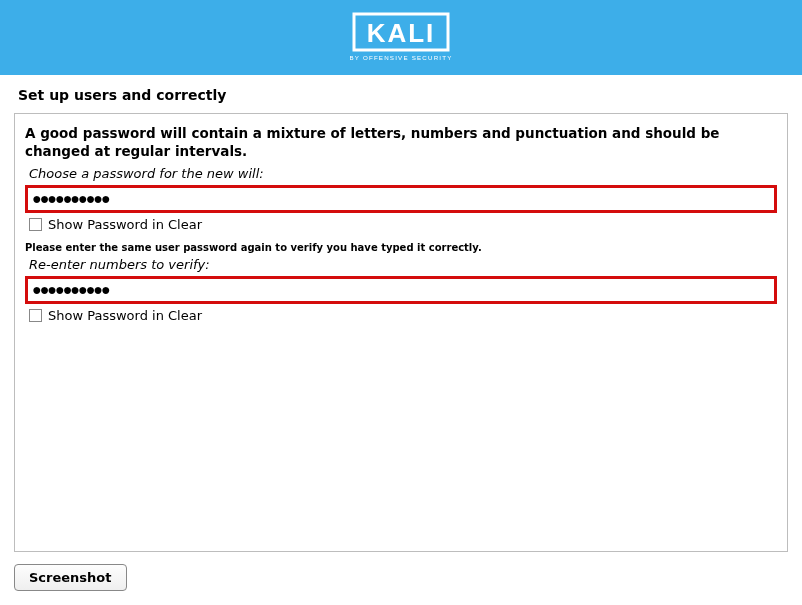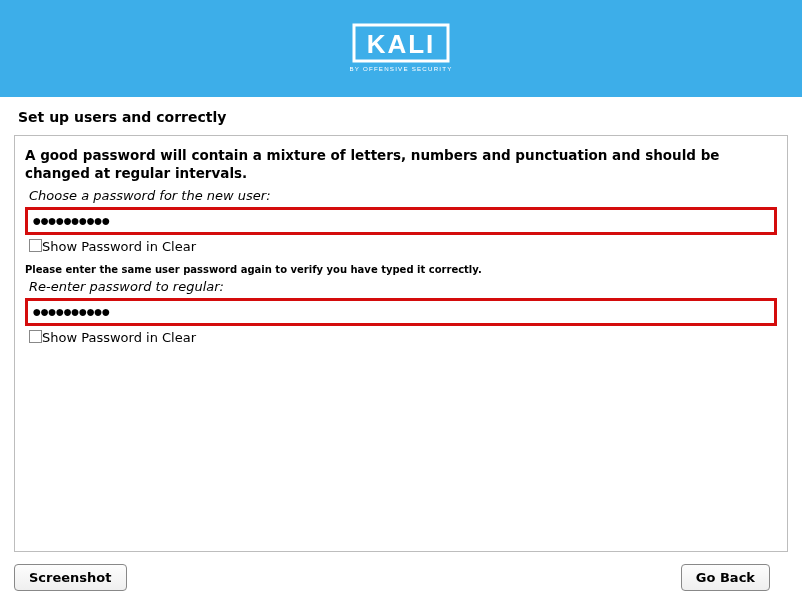--- a/index.html
+++ b/index.html
@@ -8,21 +8,21 @@
       font-size: 13px;
       background: #fff;
       width: 802px;
       height: 605px;
       overflow: hidden;
       display: flex;
       flex-direction: column;
     }
     .banner {
       background: #3daee9;
-      height: 97px;
+      height: 75px;
       display: flex;
       align-items: center;
       justify-content: center;
     }
     .banner svg { display: block; }
     .page-title {
       font-weight: bold;
       font-size: 14px;
       padding: 12px 18px 10px 18px;
     }
@@ -53,41 +53,42 @@
       width: 100%;
       border: none;
       outline: none;
       font-size: 16px;
       letter-spacing: -2px;
       font-family: Arial, sans-serif;
       line-height: 1;
     }
     .chk-row {
       display: flex;
-      align-items: flex-start;
+      align-items: center;
+      gap: 6px;
       padding: 2px 2px 10px 4px;
       font-size: 13px;
     }
     .chk {
       width: 13px; height: 13px;
       border: 1px solid #888;
       background: #fff;
       display: inline-block;
     }
     .section-gap { height: 0px; }
     .verify-title {
       font-weight: bold;
       font-size: 10px;
       padding: 0 0 4px 0;
     }
     .footer {
       display: flex;
       align-items: center;
       justify-content: space-between;
-      padding: 12px 32px 14px 14px;
+      padding: 12px 14px 14px 14px;
     }
     .btn {
       border: 1px solid #888;
       border-radius: 4px;
       background: linear-gradient(#fdfdfd, #efefef);
       padding: 5px 14px;
       font-size: 13px;
       font-family: inherit;
       cursor: pointer;
       font-weight: bold;
@@ -102,40 +103,39 @@
     <rect x="28" y="4" width="94" height="36" fill="none" stroke="#ffffff" stroke-width="3"></rect>
     <text x="75" y="32" text-anchor="middle" fill="#ffffff" font-family="Arial, sans-serif" font-size="26" font-weight="bold" letter-spacing="2">KALI</text>
     <text x="75" y="50" text-anchor="middle" fill="#ffffff" font-family="Arial, sans-serif" font-size="6.2" letter-spacing="1.2">BY OFFENSIVE SECURITY</text>
   </svg>
 </div>
 
 <div class="page-title">Set up users and correctly</div>
 
 <div class="content-frame">
   <div class="intro">A good password will contain a mixture of letters, numbers and punctuation and should be changed at regular intervals.</div>
-  <div class="prompt">Choose a password for the new user:</div>
+  <div class="prompt">Choose a password for the new will:</div>
   <div class="pw-wrap">
     <input class="pw-field" type="text" readonly="" value="●●●●●●●●●●" style="">
   </div>
   <label class="chk-row">
     <span class="chk"></span>
     <span>Show Password in Clear</span>
   </label>
 
   <div class="section-gap"></div>
 
   <div class="verify-title">Please enter the same user password again to verify you have typed it correctly.</div>
-  <div class="prompt">Re-enter password to regular:</div>
+  <div class="prompt">Re-enter numbers to verify:</div>
   <div class="pw-wrap">
     <input class="pw-field" type="text" readonly="" value="●●●●●●●●●●" style="">
   </div>
   <label class="chk-row">
     <span class="chk"></span>
     <span>Show Password in Clear</span>
   </label>
 </div>
 
 <div class="footer">
   <button class="btn">Screenshot</button>
   <div class="footer-right">
-    <button class="btn">Go Back</button>
   </div>
 </div>
 
 </body></html>

